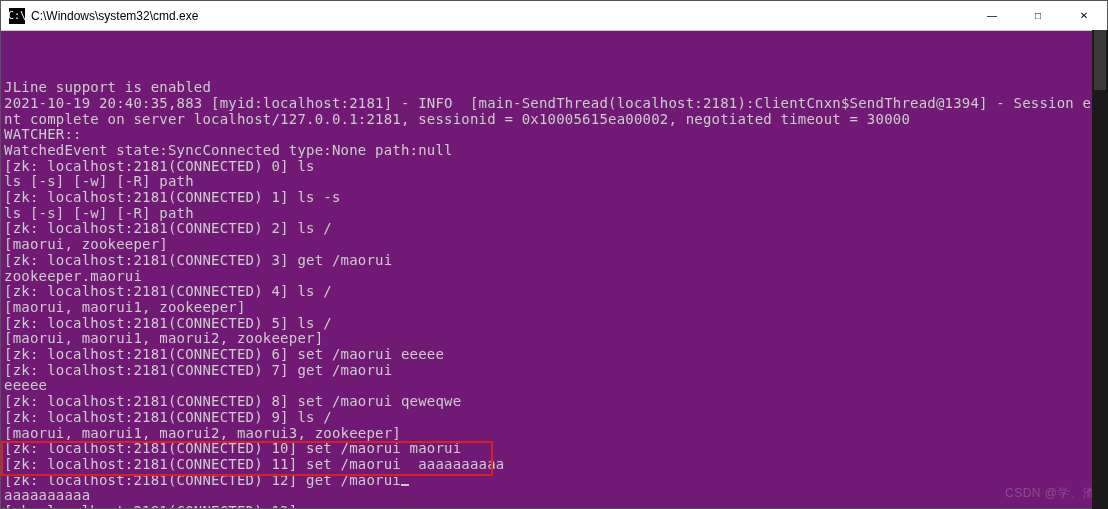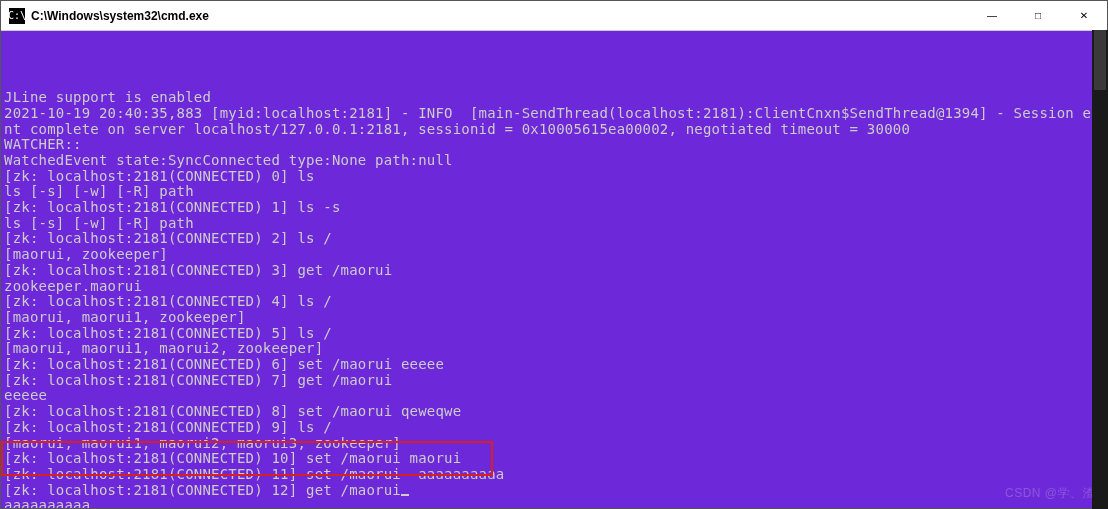--- a/index.html
+++ b/index.html
@@ -1,23 +1,23 @@
 <!DOCTYPE html>
 <html><head>
   <meta charset="utf-8">
   <style>
     * { margin: 0; padding: 0; box-sizing: border-box; }
     html, body { width: 1108px; height: 509px; overflow: hidden; font-family: "Segoe UI", Tahoma, sans-serif; background: #000; }
     .window { width: 1108px; height: 509px; display: flex; flex-direction: column; border: 1px solid #555; background: #000; }
     .titlebar { height: 30px; background: #fff; display: flex; align-items: center; padding-left: 8px; color: #000; font-size: 12px; border-bottom: 1px solid #ccc; }
     .titlebar .icon { width: 16px; height: 16px; background: #000; color: #fff; font-size: 10px; display: flex; align-items: center; justify-content: center; margin-right: 6px; font-family: Consolas, monospace; }
-    .titlebar .title { flex: 1; font-weight: bold; }
+    .titlebar .title { flex: 1; }
     .win-controls { display: flex; height: 100%; }
     .win-btn { width: 46px; height: 100%; display: flex; align-items: center; justify-content: center; font-size: 10px; color: #000; }
-    .terminal { flex: 1; background: #6d28d9; color: #ccc; font-family: "NSimSun","SimSun",Consolas,monospace; font-size: 14px; line-height: 15.7px; padding: 12px 3px 0 3px; white-space: pre; overflow: hidden; position: relative; letter-spacing: 0.2px; }
+    .terminal { flex: 1; background: #701a75; color: #ccc; font-family: "NSimSun","SimSun",Consolas,monospace; font-size: 14px; line-height: 15.7px; padding: 2px 3px 0 3px; white-space: pre; overflow: hidden; position: relative; letter-spacing: 0.2px; }
     .terminal .line { display: block; }
     .redbox { position: absolute; border: 2px solid #d82020; pointer-events: none; }
     .cursor { display: inline-block; width: 8px; height: 2px; background: #ccc; vertical-align: -1px; }
     .watermark { position: absolute; right: 12px; bottom: 6px; color: rgba(220,220,220,0.26); font-size: 12px; font-family: "Microsoft YaHei", sans-serif; letter-spacing: 0.5px; pointer-events:none; }
     .scrollbar { position: absolute; right: 0; top: 30px; bottom: 0; width: 16px; background: #1a1a1a; }
     .scroll-thumb { position: absolute; left: 2px; right: 2px; top: 0; height: 60px; background: #3a3a3a; }
   </style>
 </head>
 <body>
 

